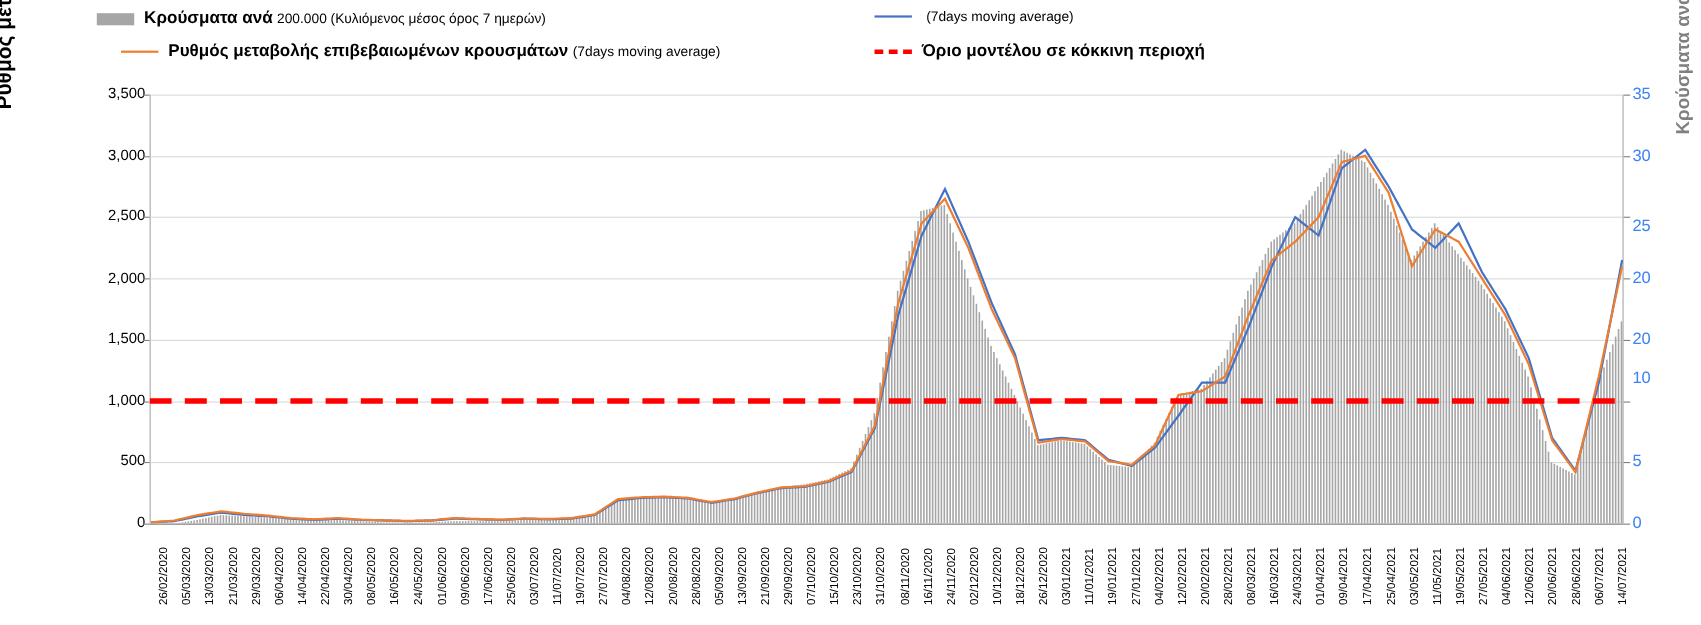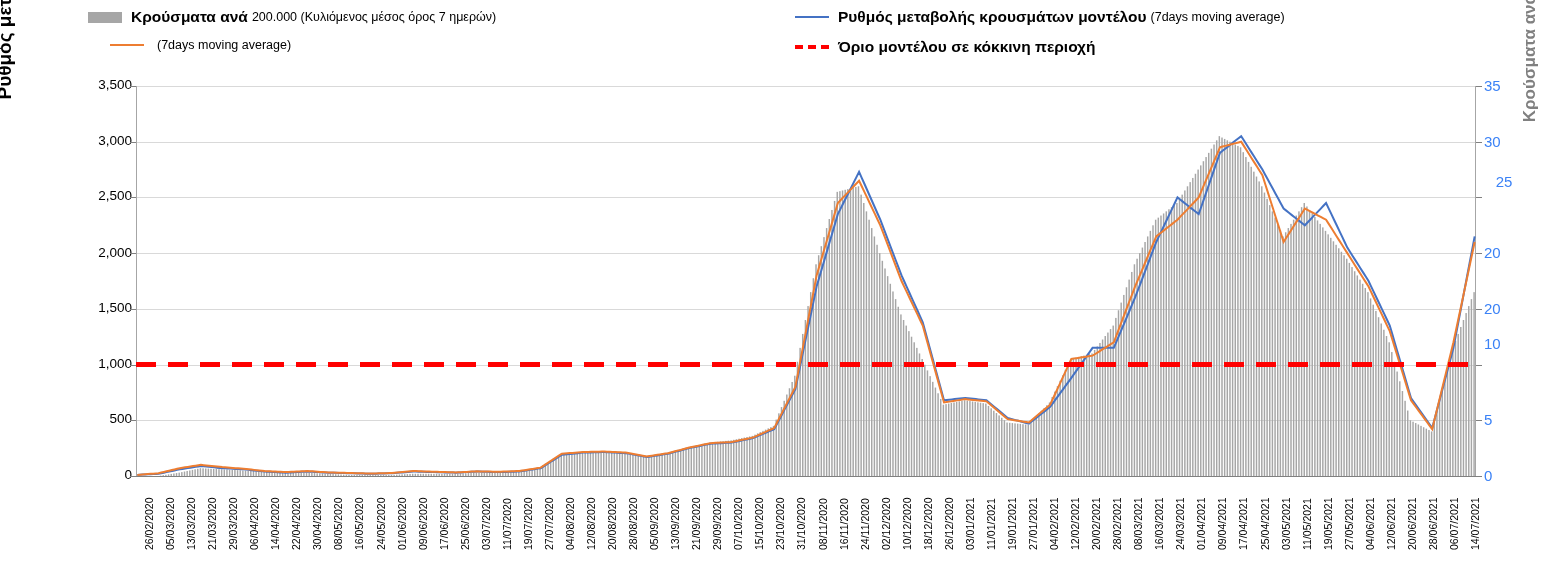--- a/index.html
+++ b/index.html
@@ -61,26 +61,26 @@
   <div class="legend">
 
     <div class="legend-item" id="lg-bars">
       <span class="swatch-bar"></span>
       <span class="lbl">Κρούσματα ανά</span>
       <span class="sub" style="margin-left:4px">200.000 (Κυλιόμενος μέσος όρος 7 ημερών)</span>
     </div>
 
     <div class="legend-item" id="lg-model">
       <span class="swatch-line"></span>
-      <span class="lbl">Ρυθμός μεταβολής κρουσμάτων μοντέλου</span>
       <span class="sub" style="margin-left:4px">(7days moving average)</span>
     </div>
 
     <div class="legend-item" id="lg-confirmed">
       <span class="swatch-line orange"></span>
+      <span class="lbl">Ρυθμός μεταβολής επιβεβαιωμένων κρουσμάτων</span>
       <span class="sub" style="margin-left:4px">(7days moving average)</span>
     </div>
 
     <div class="legend-item" id="lg-threshold">
       <span class="swatch-dash"></span>
       <span class="lbl">Όριο μοντέλου σε κόκκινη περιοχή</span>
     </div>
   </div>
 
   <div class="axis-title-left">Ρυθμός μεταβολής κρουσμάτων</div>
@@ -692,19 +692,19 @@
     <div class="ylab-right" style="top: 467px;">0</div>
     <div class="tick-right" style="top: 476px;"></div>
     <div class="ylab-right" style="top: 411.286px;">5</div>
     <div class="tick-right" style="top: 420.286px;"></div>
     <div class="ylab-right" style="top: 335px;">10</div>
     <div class="tick-right" style="top: 364.571px;"></div>
     <div class="ylab-right" style="top: 299.857px;">20</div>
     <div class="tick-right" style="top: 308.857px;"></div>
     <div class="ylab-right" style="top: 244.143px;">20</div>
     <div class="tick-right" style="top: 253.143px;"></div>
-    <div class="ylab-right" style="top: 173px; text-align: center;">25</div>
+    <div class="ylab-right" style="top: 197px;">25</div>
     <div class="tick-right" style="top: 197.429px;"></div>
     <div class="ylab-right" style="top: 132.714px;">30</div>
     <div class="tick-right" style="top: 141.714px;"></div>
     <div class="ylab-right" style="top: 77px;">35</div>
     <div class="tick-right" style="top: 86px;"></div>
   </div>
 
 </body></html>

